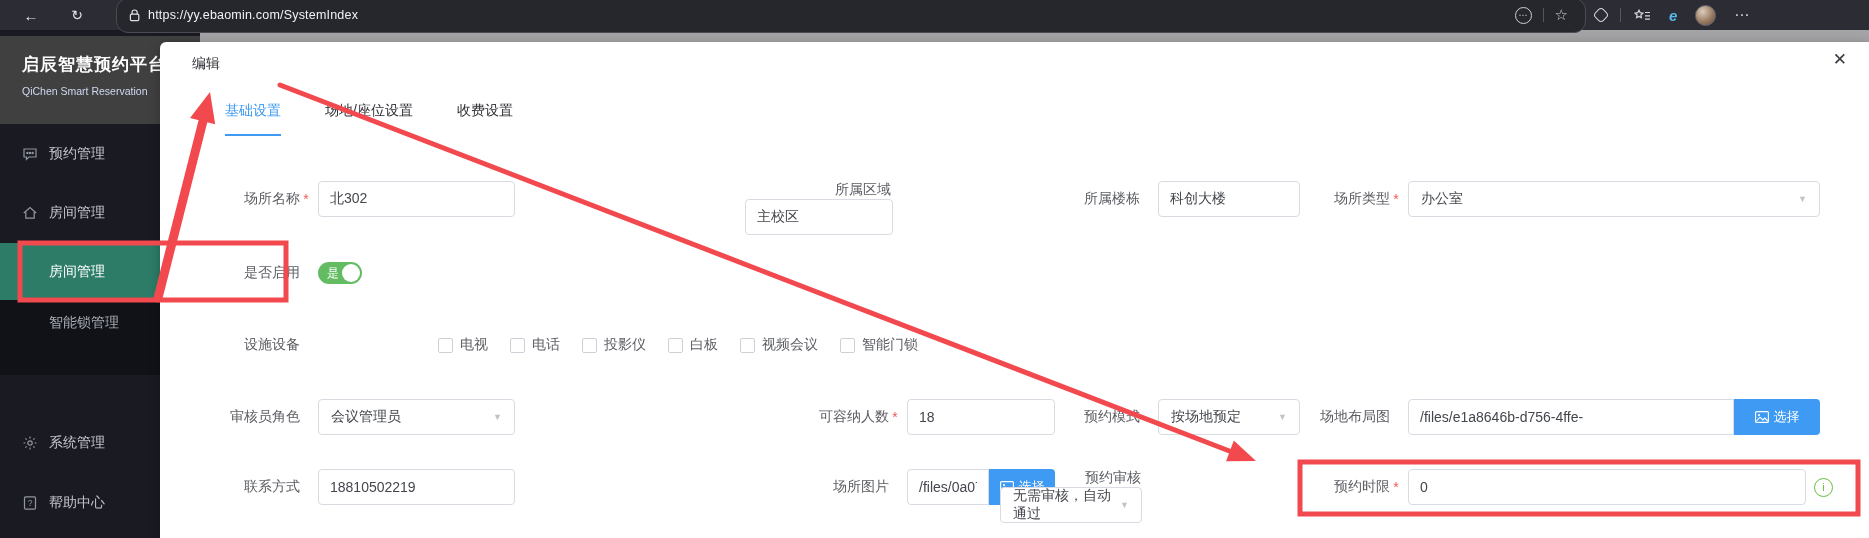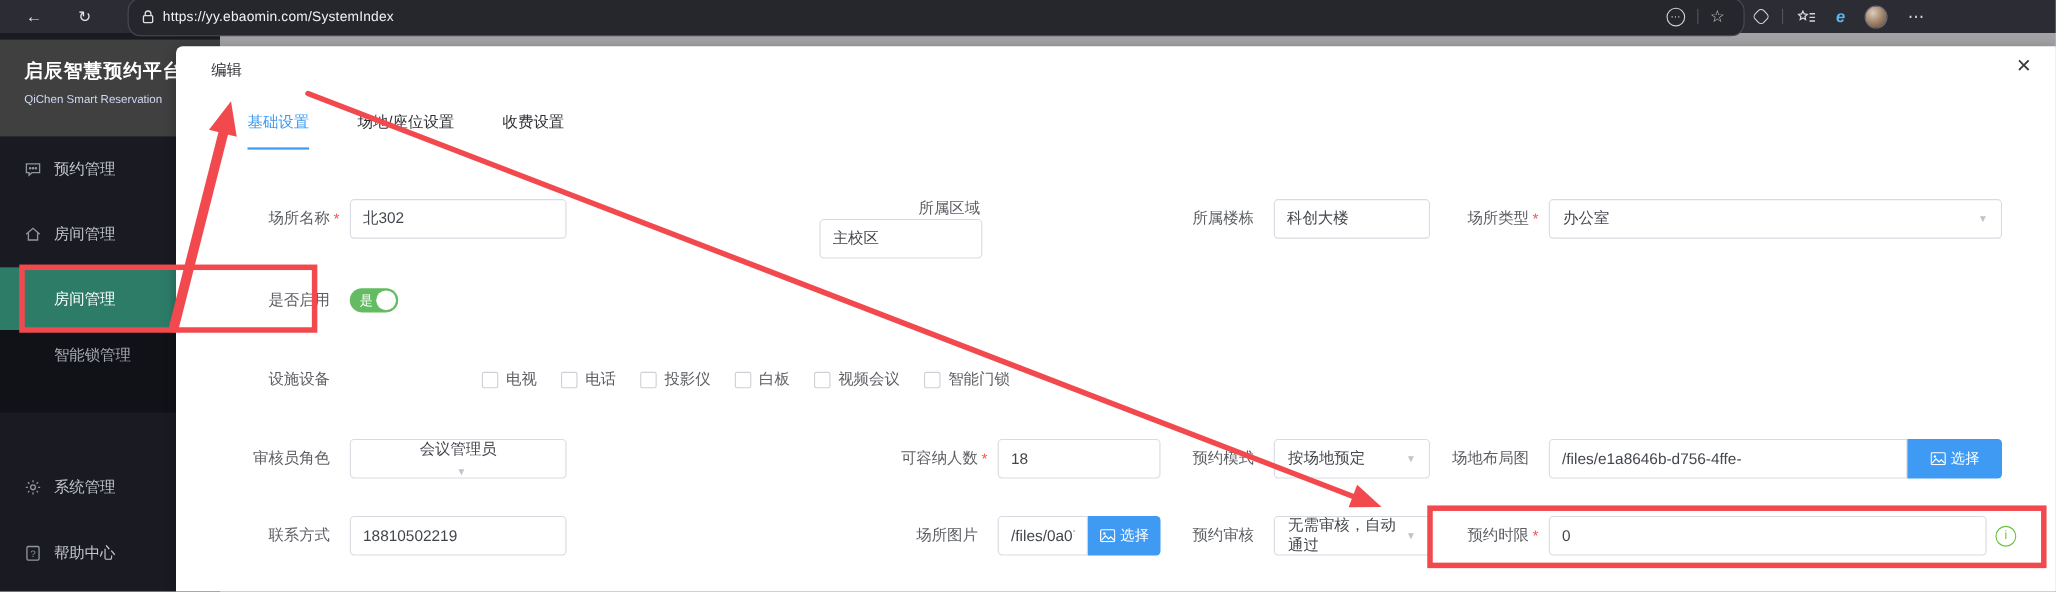--- a/index.html
+++ b/index.html
@@ -264,21 +264,21 @@
         <input type="checkbox" style="">
         <span>智能门锁</span>
       </label>
     </div>
   </div>
 
   <div class="f" style="left:170px;top:399px;z-index:5;">
     <span class="lbl" style="width:130px;">审核员角色</span>
     <span class="ast"></span>
       <span class="gap"></span>
-    <div class="sel" style="width:197px;flex-direction:column;">
+    <div class="sel" style="width:197px;">
       <span>会议管理员</span>
       <span class="caret">▼</span>
     </div>
   </div>
   <div class="f" style="left:745px;top:399px;z-index:5;">
     <span class="lbl" style="width:144px;">可容纳人数</span>
     <span class="ast">*</span>
       <span class="gap"></span>
     <input class="inp" style="width: 148px;" value="18">
   </div>
@@ -319,21 +319,21 @@
     <input class="inp att" style="width: 82px;" value="/files/0a072be2-d66f-4f4c-">
     <button class="pick" style="width:66px;">
       <svg width="14" height="12" viewBox="0 0 14 12" fill="none" stroke="#ffffff" stroke-width="1.1">
         <rect x="0.6" y="0.6" width="12.8" height="10.8" rx="1"></rect>
         <circle cx="4" cy="4" r="1.1" fill="#ffffff" stroke="none"></circle>
         <path d="M1.5 10 L5 6.2 L7.8 9 L9.8 7 L12.8 10"></path>
       </svg>
       <span>选择</span>
     </button>
   </div>
-  <div class="f" style="left:1000px;top:469px;z-index:5;">
+  <div class="f" style="left:1000px;top:469px;z-index:5;flex-direction:column;">
     <span class="lbl" style="width:140px;">预约审核</span>
     <span class="ast"></span>
       <span class="gap"></span>
     <div class="sel" style="width:142px;">
       <span>无需审核，自动通过</span>
       <span class="caret">▼</span>
     </div>
   </div>
   <div class="f" style="left:1240px;top:469px;z-index:5;">
     <span class="lbl" style="width:150px;">预约时限</span>

